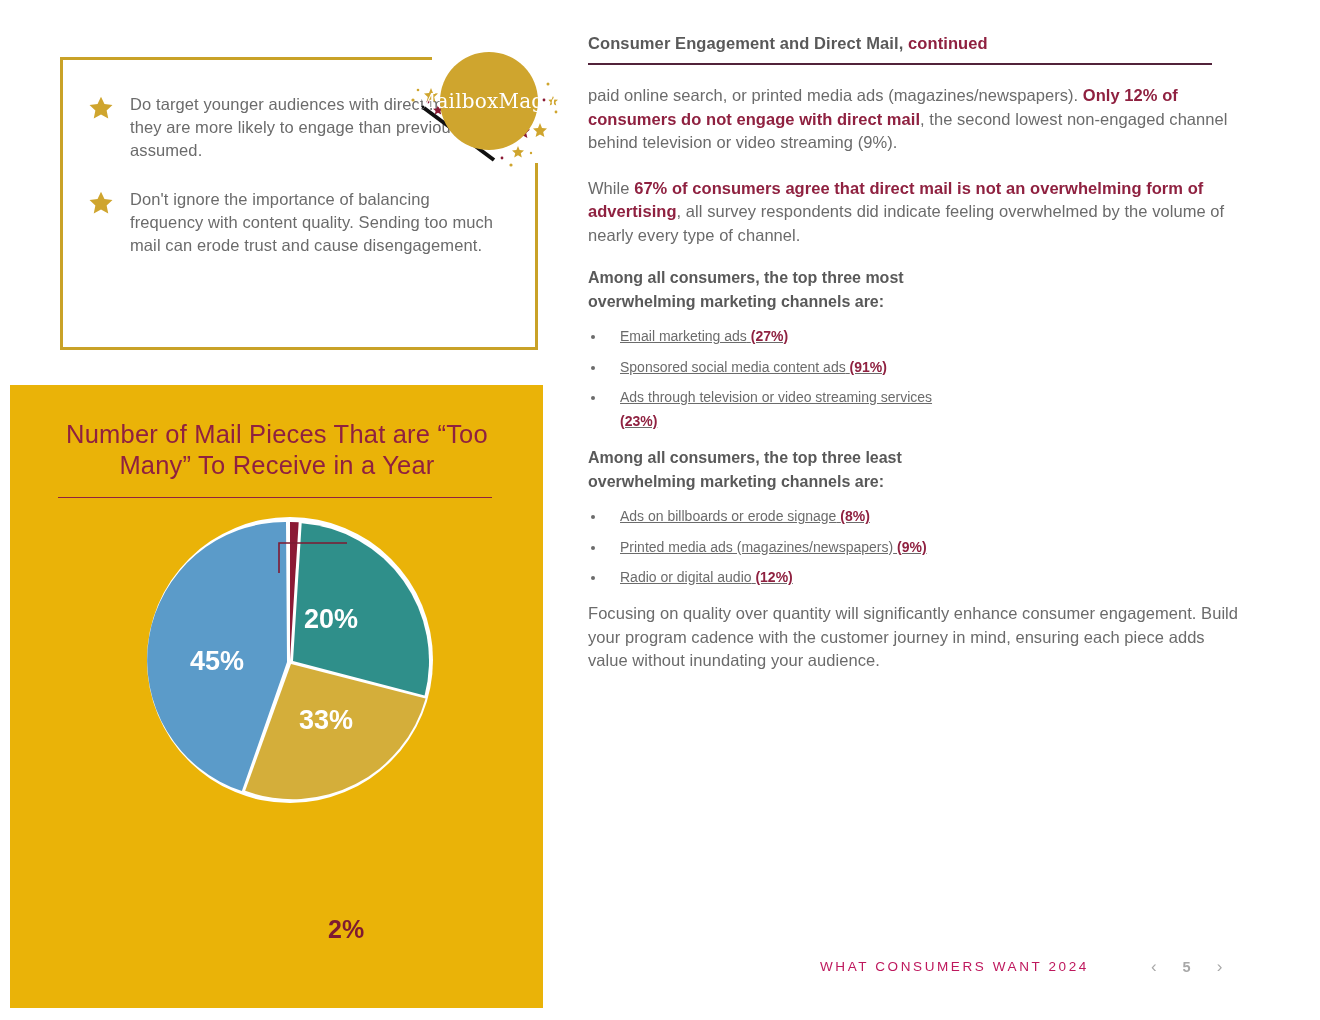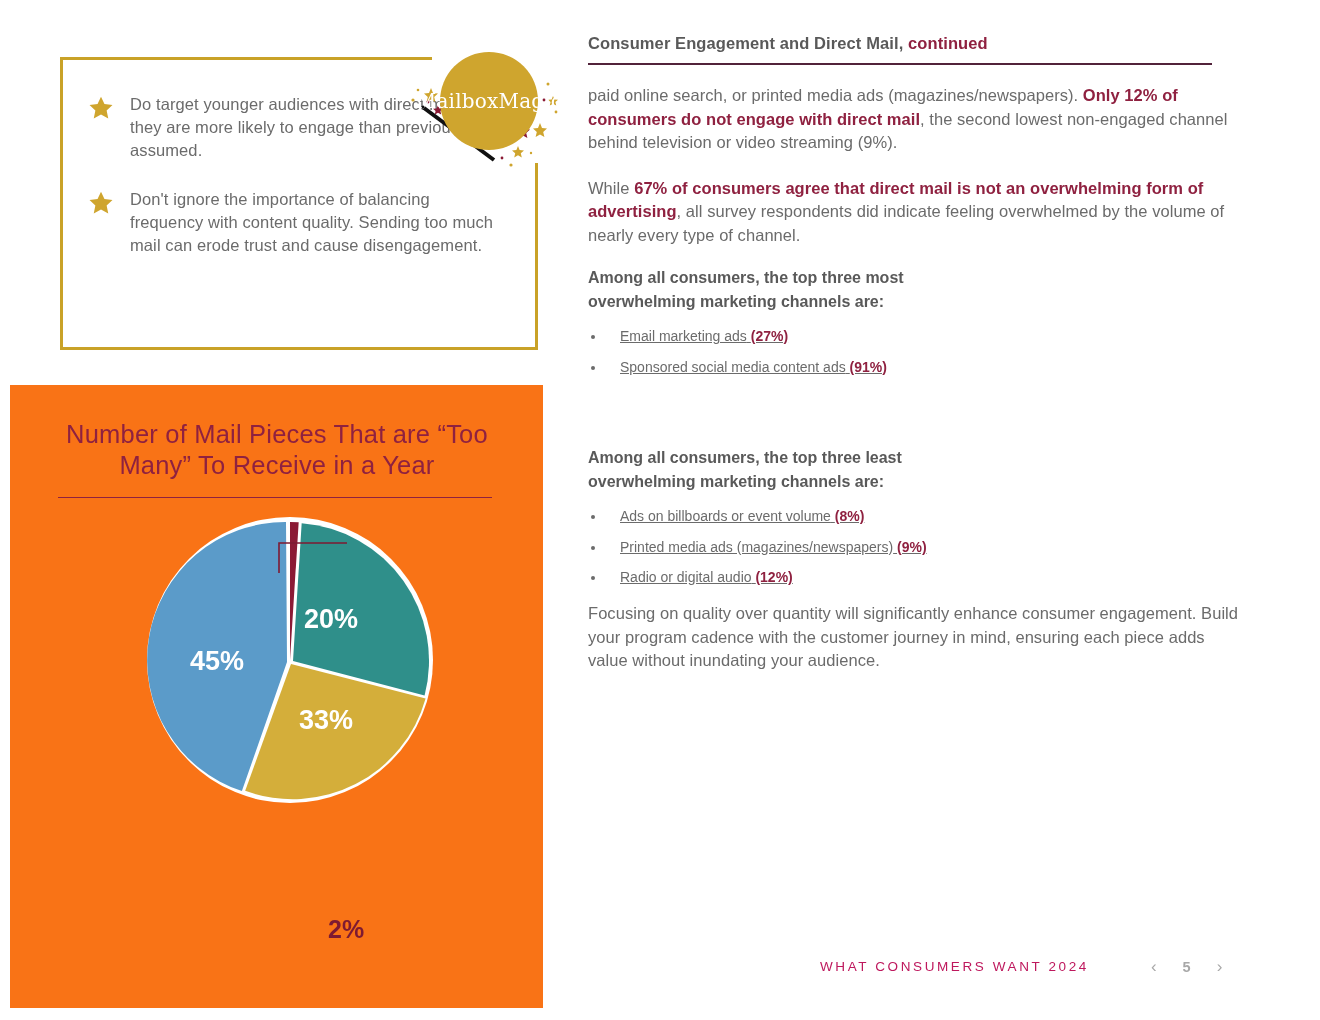--- a/index.html
+++ b/index.html
@@ -90,21 +90,21 @@
     text-align: center;
   }
   #badge-line-1 { font-size: 20px; letter-spacing: .2px; }
   #badge-line-2 { font-size: 20px; letter-spacing: .2px; }
 
   
   #chart-panel {
     position: absolute;
     left: 10px; top: 385px;
     width: 533px; height: 623px;
-    background: #f97316;
+    background: #eab308;
   }
   #chart-title {
     position: absolute;
     left: 32px; top: 34px;
     width: 470px;
     text-align: center;
     color: #8f2140;
     font-size: 25.5px;
     line-height: 31px;
     letter-spacing: .2px;
@@ -335,27 +335,28 @@
     <p class="para">
       <span>While </span><span class="hl">67% of consumers agree that direct mail is not an overwhelming form of advertising</span><span>, all survey respondents did indicate feeling overwhelmed by the volume of nearly every type of channel.</span>
     </p>
   </div>
 
   <div id="group-most">
     <p class="lead-in">Among all consumers, the top three most overwhelming marketing channels are:</p>
     <ul class="bullet-list">
       <li><span class="dot"></span><span>Email marketing ads</span> <span class="pct">(27%)</span></li>
       <li><span class="dot"></span><span>Sponsored social media content ads</span> <span class="pct">(91%)</span></li>
+      <li style="max-width:330px"><span class="dot"></span><span>Ads through television or video streaming services</span> <span class="pct">(23%)</span></li>
     </ul>
   </div>
 
   <div id="group-least">
     <p class="lead-in">Among all consumers, the top three least overwhelming marketing channels are:</p>
     <ul class="bullet-list">
-      <li><span class="dot"></span><span>Ads on billboards or event volume</span> <span class="pct">(8%)</span></li>
+      <li><span class="dot"></span><span>Ads on billboards or erode signage</span> <span class="pct">(8%)</span></li>
       <li><span class="dot"></span><span>Printed media ads (magazines/newspapers)</span> <span class="pct">(9%)</span></li>
       <li><span class="dot"></span><span>Radio or digital audio</span> <span class="pct">(12%)</span></li>
     </ul>
   </div>
 
   <div id="closing-para">
     <p class="para">Focusing on quality over quantity will significantly enhance consumer engagement. Build your program cadence with the customer journey in mind, ensuring each piece adds value without inundating your audience.</p>
   </div>
 </div>
 

